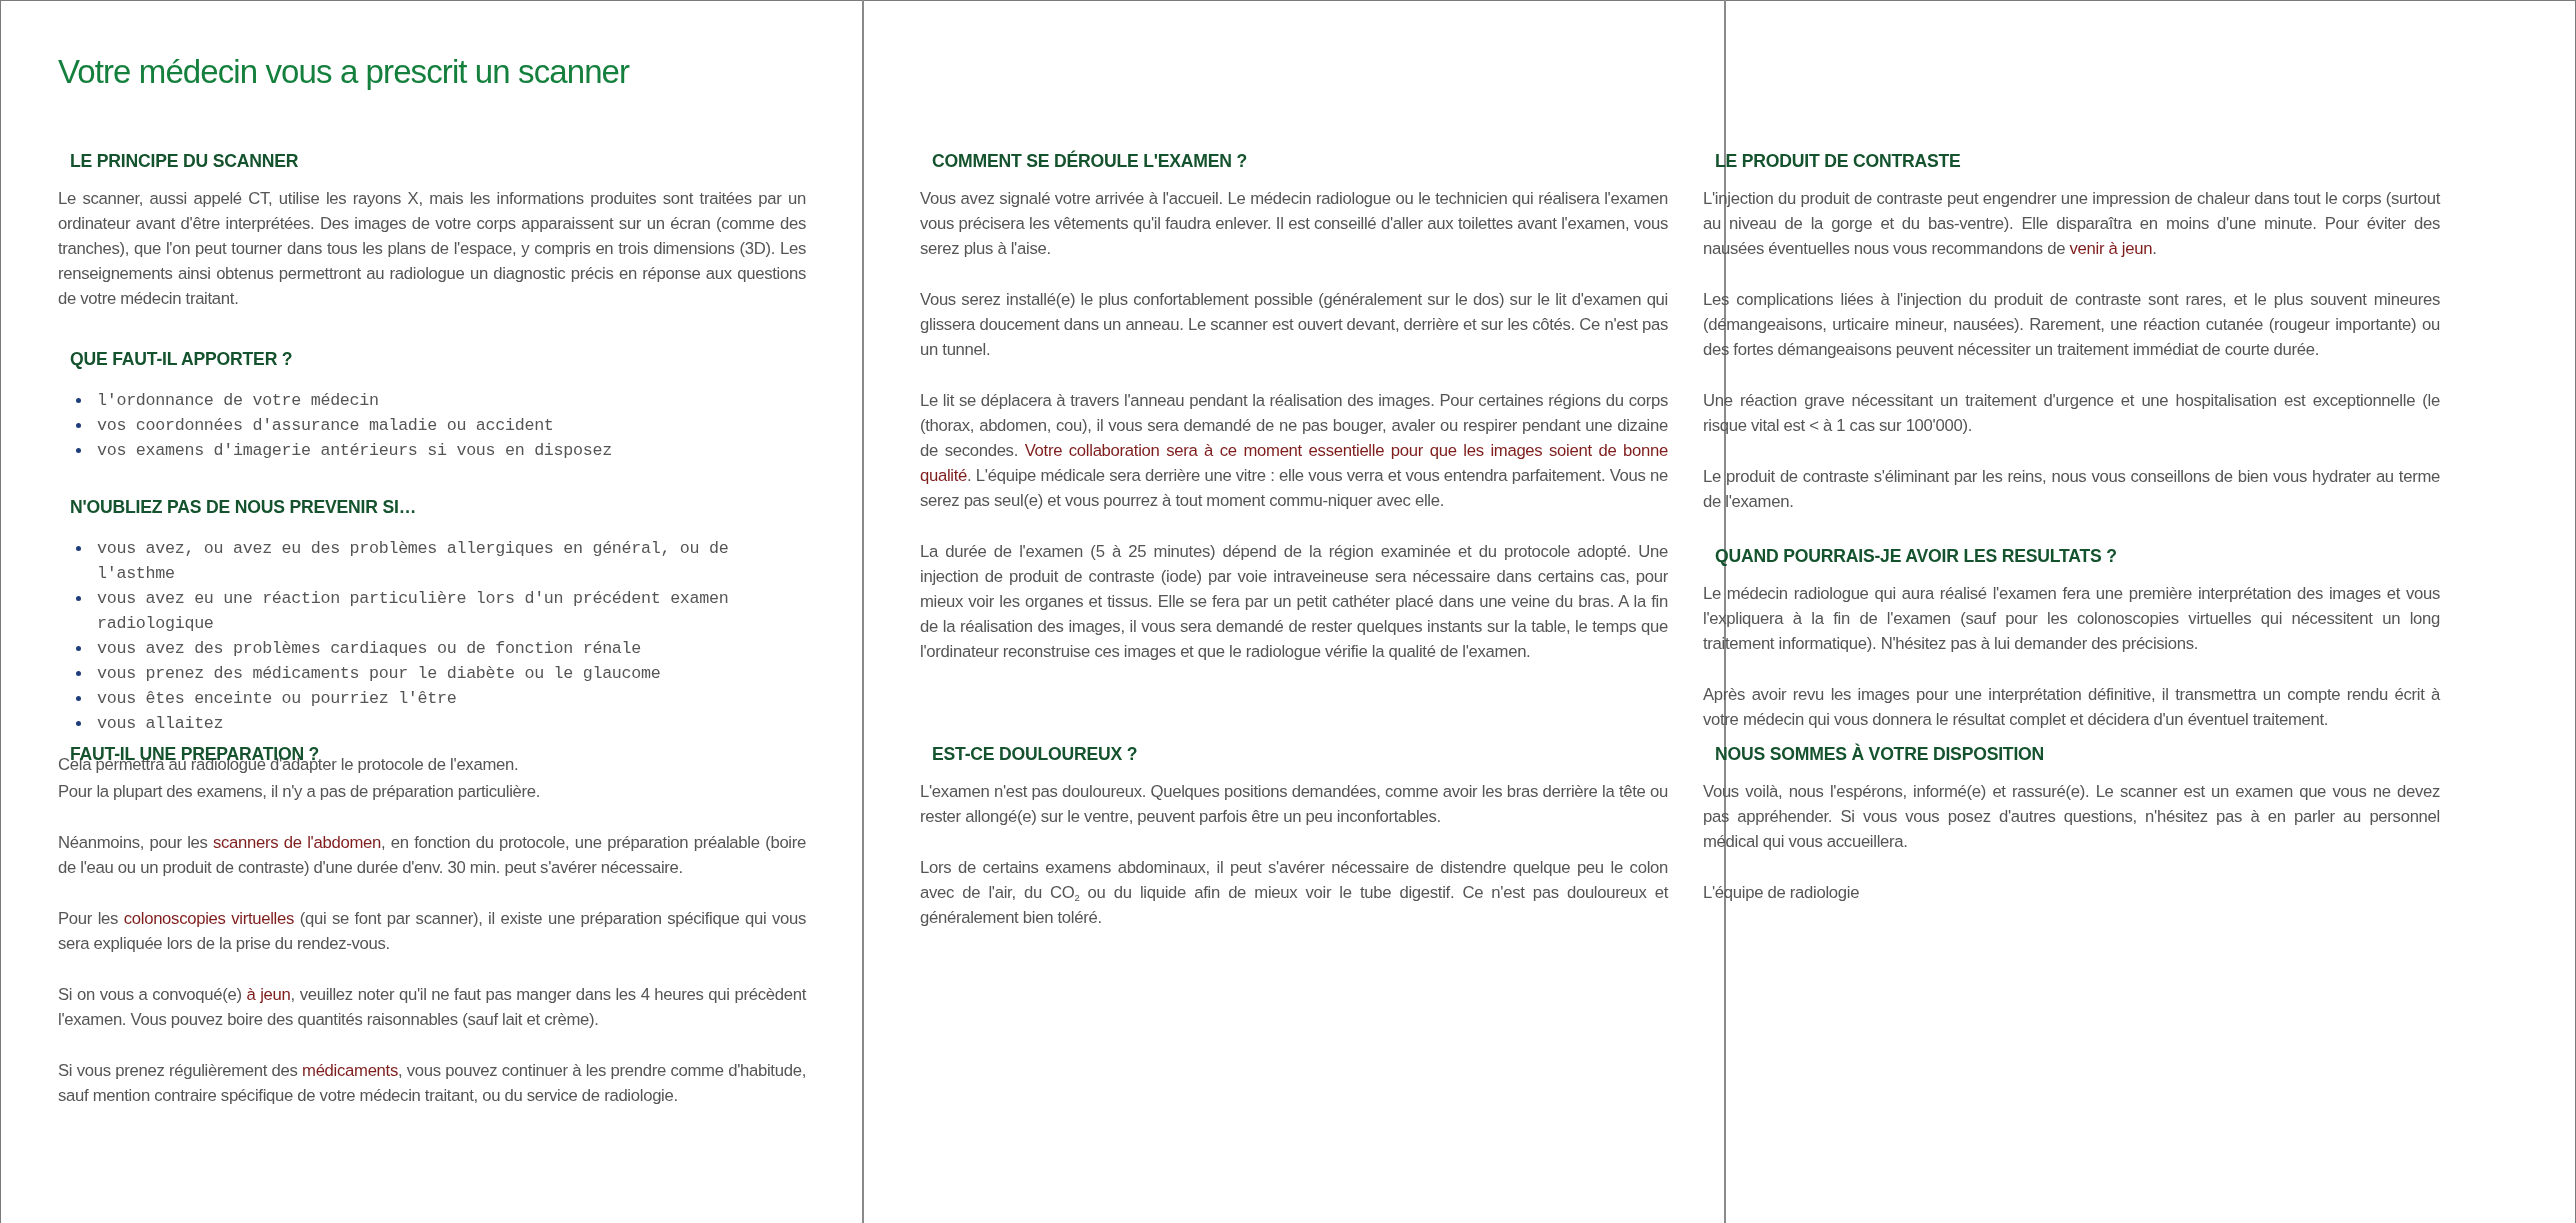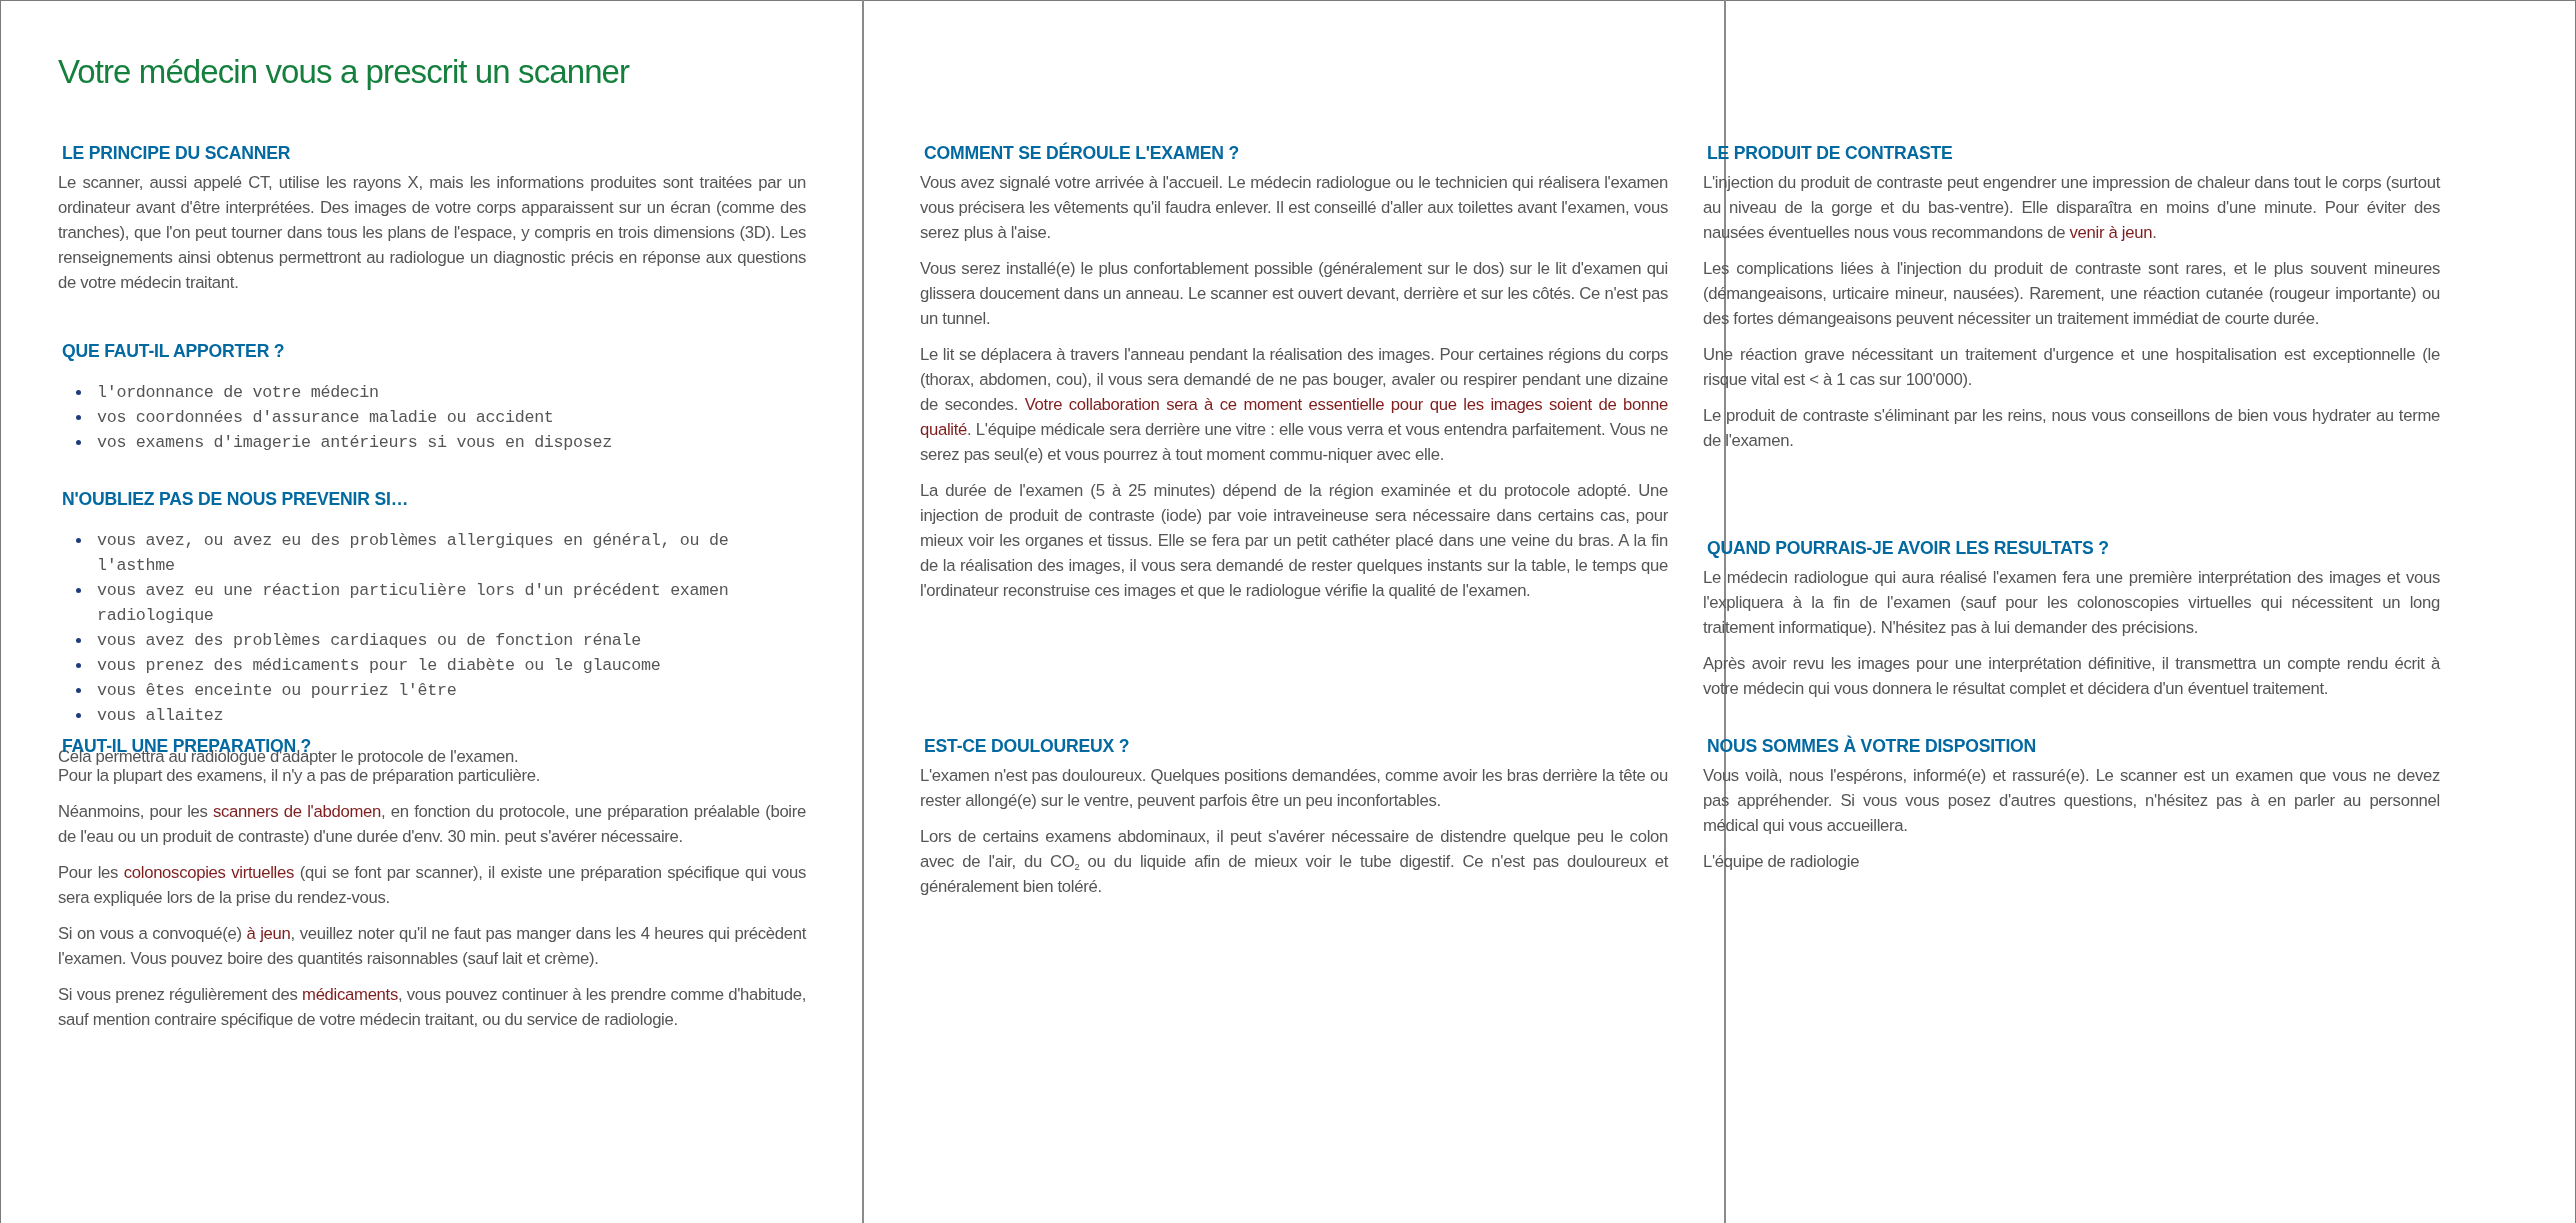--- a/index.html
+++ b/index.html
@@ -13,28 +13,28 @@
   .panel-1 { left: 58px; width: 748px; }
   .panel-2 { left: 920px; width: 748px; }
   .panel-3 { left: 1703px; width: 737px; }
   .title {
     position: absolute; left: 0; top: 53px;
     font-size: 33px; color: #15803d; font-weight: normal; letter-spacing: -0.9px; margin: 0;
     white-space: nowrap;
   }
   .section { position: absolute; left: 0; right: 0; }
   .heading {
-    font-size: 17.6px; color: #0369a1; margin: 4px; line-height: 25px; letter-spacing: -0.2px;
+    font-size: 17.6px; color: #14532d; margin: 12px; line-height: 25px; letter-spacing: -0.2px;
     text-transform: none; white-space: nowrap;
   }
   .para, .list li, .note {
     font-size: 16.7px; color: #555555; line-height: 25px; margin: 0;
     text-align: justify; letter-spacing: -0.3px;
   }
-  .para + .para { margin-top: 11px; }
+  .para + .para { margin-top: 26px; }
   .hl { color: #7f1d1d; }
   .list { list-style: none; margin: 16px; padding: 0; font-family: Liberation Mono, monospace; }
   .list li { position: relative; padding-left: 23px; text-align: left; }
   .list li::before {
     content: ""; position: absolute; left: 1.7px; top: 10.3px; width: 5.2px; height: 5.2px;
     border-radius: 50%; background: #1d3d7a;
   }
   sub { font-size: 9.4px; vertical-align: -3.4px; line-height: 0; }
 </style>
 </head>

